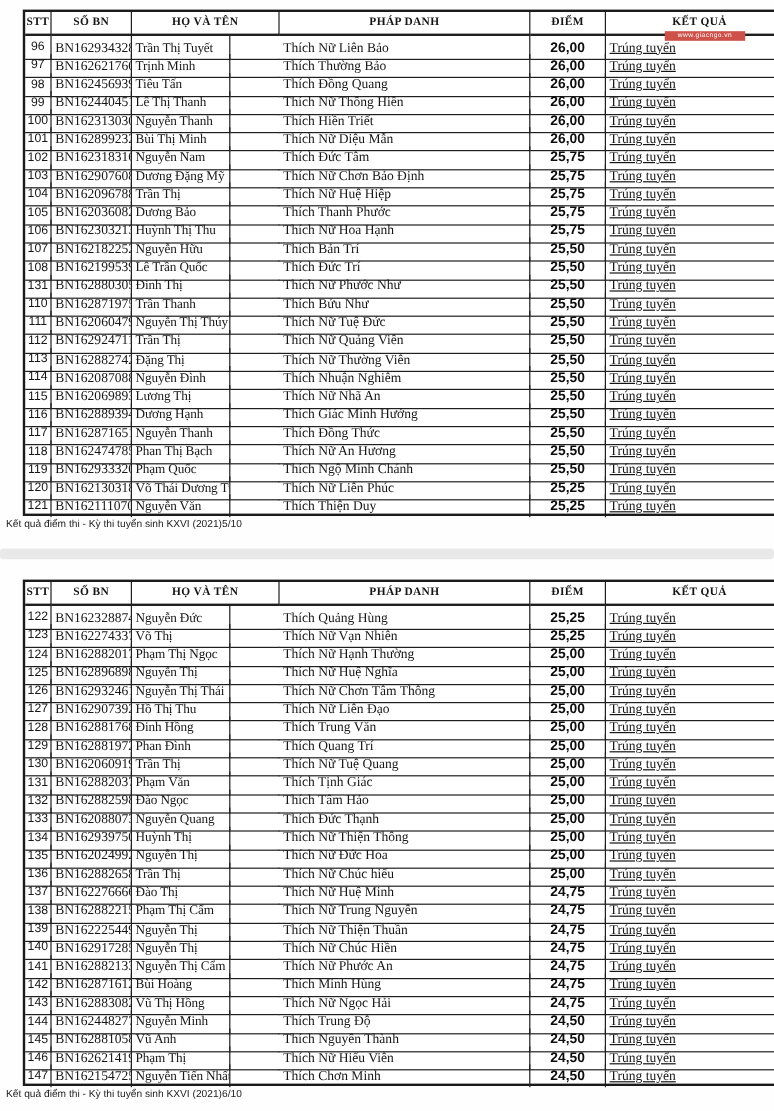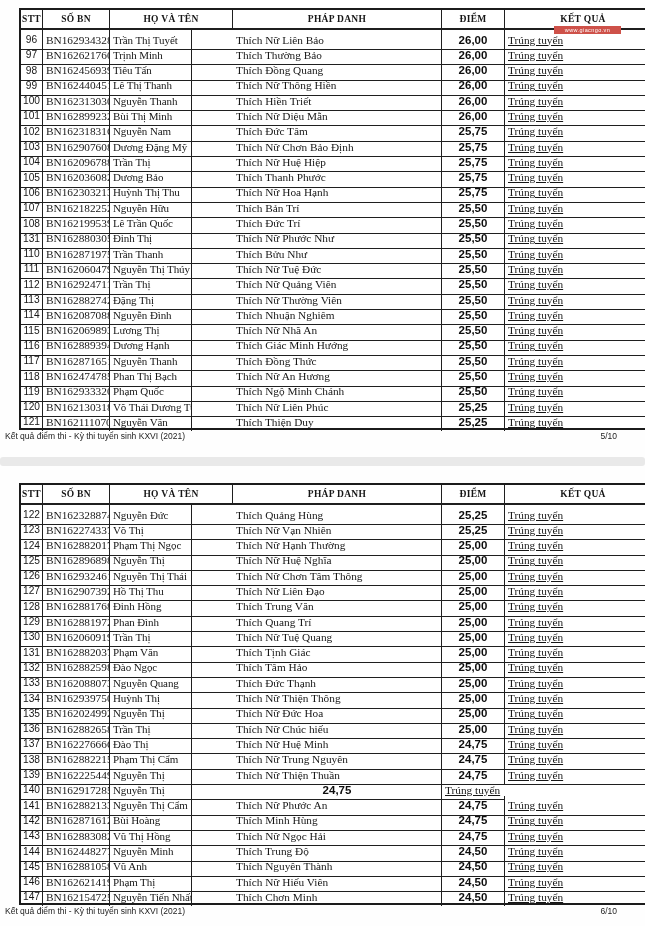--- a/index.html
+++ b/index.html
@@ -26,21 +26,21 @@
   .td{font-size:11.2px;padding-left:3px;}
   .td.c-stt{justify-content:center;padding-left:0;font-family:"Liberation Sans",sans-serif;font-size:10.2px;}
   .td.c-sobn{font-size:11.3px;}
   .td.c-ho{letter-spacing:-0.1px;font-size:11px;}
   .td.c-ten{font-size:11px;margin-top:19px;}
   .td.c-phapdanh{font-size:11.3px;}
   .td.c-diem{justify-content:center;padding-left:0;font-family:"Liberation Sans",sans-serif;
       font-weight:700;font-size:11.5px;color:#0d0d0d;}
   .td.c-ketqua{font-size:11.3px;text-decoration:underline;}
 
-  .page-footer{position:absolute;left:5px;width:612px;display:flex;justify-content:space-between;
+  .page-footer{position:absolute;left:5px;width:612px;display:flex;justify-content:flex-start;
       font-family:"Liberation Sans",sans-serif;font-size:8.5px;color:#1c1c1c;}
   #footer-1{top:431px;}
   #footer-2{top:906px;}
 
   .page-break{position:absolute;top:457px;left:0;width:645px;height:9px;
       background:#e9e9e9;border-radius:3px;}
 
   .watermark{position:absolute;top:26px;left:554px;width:67px;height:8px;z-index:6;
       background:#ce5149;color:#ffffff;font-family:"Liberation Sans",sans-serif;
       font-size:5.5px;line-height:8px;text-align:center;letter-spacing:0.4px;overflow:hidden;}
@@ -519,20 +519,21 @@
           <div class="td c-phapdanh">Thích Nữ Thiện Thuần</div>
           <div class="td c-diem">24,75</div>
           <div class="td c-ketqua">Trúng tuyển</div>
         </div>
 
         <div class="tr">
           <div class="td c-stt">140</div>
           <div class="td c-sobn">BN1629172859</div>
           <div class="td c-ho">Nguyễn Thị</div>
           <div class="td c-ten">Trà</div>
+          <div class="td c-phapdanh">Thích Nữ Chúc Hiền</div>
           <div class="td c-diem">24,75</div>
           <div class="td c-ketqua">Trúng tuyển</div>
         </div>
 
         <div class="tr">
           <div class="td c-stt">141</div>
           <div class="td c-sobn">BN1628821335</div>
           <div class="td c-ho">Nguyễn Thị Cẩm</div>
           <div class="td c-ten">Tú</div>
           <div class="td c-phapdanh">Thích Nữ Phước An</div>

